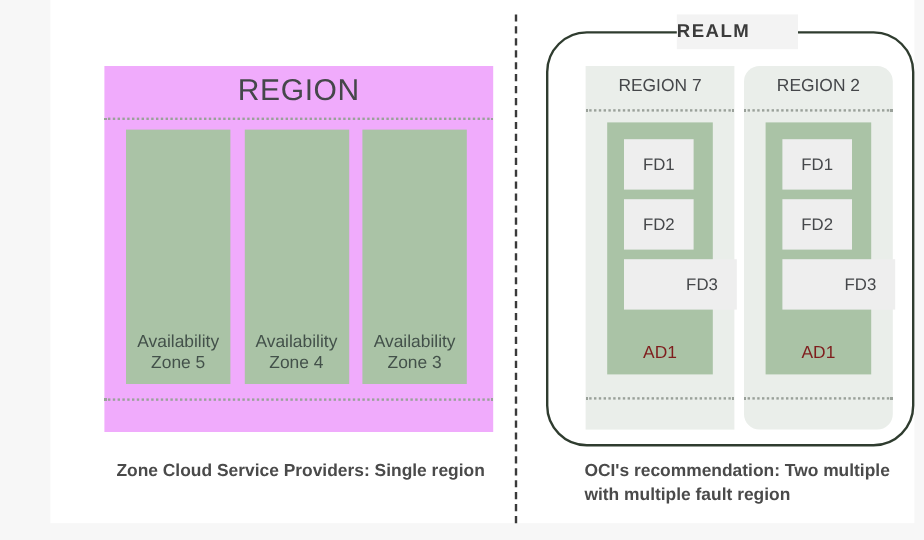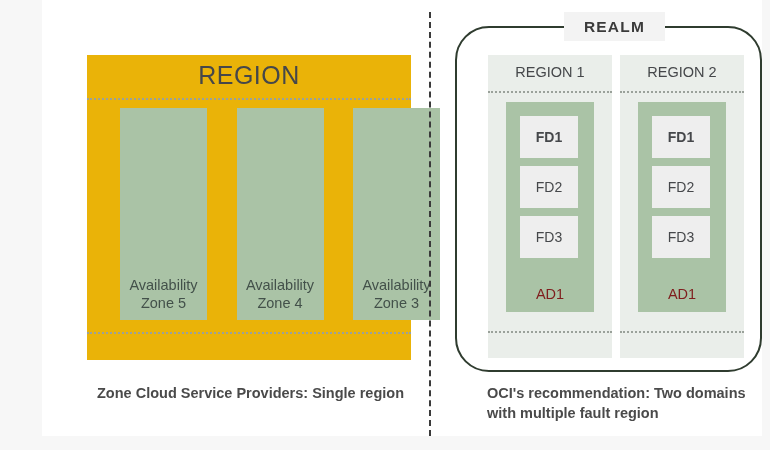--- a/index.html
+++ b/index.html
@@ -36,21 +36,21 @@
     border-left: 2px dashed #3a3a3a;
   }
 
   
   #left-panel {
     position: absolute;
     left: 45px;
     top: 55px;
     width: 324px;
     height: 305px;
-    background: #eab308;
+    background: #f0abfc;
   }
   .panel-title {
     position: absolute;
     left: 0;
     top: 0;
     width: 100%;
     text-align: center;
     font-size: 25px;
     letter-spacing: 0.5px;
     color: #45474a;
@@ -62,23 +62,23 @@
     left: 0;
     width: 100%;
     height: 0;
     border-top: 2px dotted #9aa19a;
   }
   #left-rule-top  { top: 43px; }
   #left-rule-bot  { top: 277px; }
 
   #az-row {
     position: absolute;
-    left: 33px;
+    left: 18px;
     top: 53px;
-    width: 320px;
+    width: 284px;
     height: 212px;
     display: flex;
     justify-content: space-between;
   }
   .az-col {
     width: 87px;
     height: 212px;
     background: #aac3a6;
     position: relative;
   }
@@ -104,39 +104,38 @@
     border-radius: 34px;
     box-sizing: border-box;
   }
   #realm-label {
     position: absolute;
     left: 522px;
     top: 12px;
     width: 101px;
     height: 29px;
     background: #f3f3f3;
-    text-align: center;
     line-height: 29px;
     font-size: 15.5px;
     font-weight: bold;
     letter-spacing: 1.2px;
     color: #3b3b3b;
     z-index: 3;
   }
 
   .region-panel {
     position: absolute;
     top: 55px;
     width: 124px;
     height: 303px;
     background: #eaeeea;
     z-index: 2;
   }
   #region-1 { left: 446px; }
-  #region-2 { left: 578px; width: 124px; }
+  #region-2 { left: 578px; width: 124px; border-radius: 13px; }
 
   .region-title {
     position: absolute;
     left: 0;
     top: 0;
     width: 100%;
     text-align: center;
     font-size: 14.5px;
     color: #45474a;
     line-height: 34px;
@@ -157,23 +156,23 @@
     position: absolute;
     left: 14px;
     width: 58px;
     height: 42px;
     background: #eeeeee;
     text-align: center;
     line-height: 42px;
     font-size: 14px;
     color: #45474a;
   }
-  .fd-1 { top: 14px; font-weight: bold; }
+  .fd-1 { top: 14px; }
   .fd-2 { top: 64px; }
-  .fd-3 { top: 114px; }
+  .fd-3 { top: 114px; padding-left: 36px; }
   .ad-label {
     position: absolute;
     left: 0;
     bottom: 10px;
     width: 100%;
     text-align: center;
     font-size: 14.5px;
     color: #7f1d1d;
   }
 
@@ -223,21 +222,21 @@
   <div class="caption" id="caption-left">
     <span>Zone Cloud Service Providers: Single region</span><br>
   </div>
 
   <div id="divider"></div>
 
   <div id="realm"></div>
   <div id="realm-label">REALM</div>
 
   <div class="region-panel" id="region-1">
-    <div class="region-title">REGION 1</div>
+    <div class="region-title">REGION 7</div>
     <div class="dot-rule region-rule-top"></div>
     <div class="dot-rule region-rule-bot"></div>
     <div class="ad-block">
       <div class="fd-box fd-1">FD1</div>
       <div class="fd-box fd-2">FD2</div>
       <div class="fd-box fd-3">FD3</div>
       <div class="ad-label">AD1</div>
     </div>
   </div>
 
@@ -247,17 +246,17 @@
     <div class="dot-rule region-rule-bot"></div>
     <div class="ad-block">
       <div class="fd-box fd-1">FD1</div>
       <div class="fd-box fd-2">FD2</div>
       <div class="fd-box fd-3">FD3</div>
       <div class="ad-label">AD1</div>
     </div>
   </div>
 
   <div class="caption" id="caption-right">
-    <span>OCI's recommendation: Two domains</span><br>
+    <span>OCI's recommendation: Two multiple</span><br>
     <span>with multiple fault region</span>
   </div>
 
 </div>
 
 </body></html>

